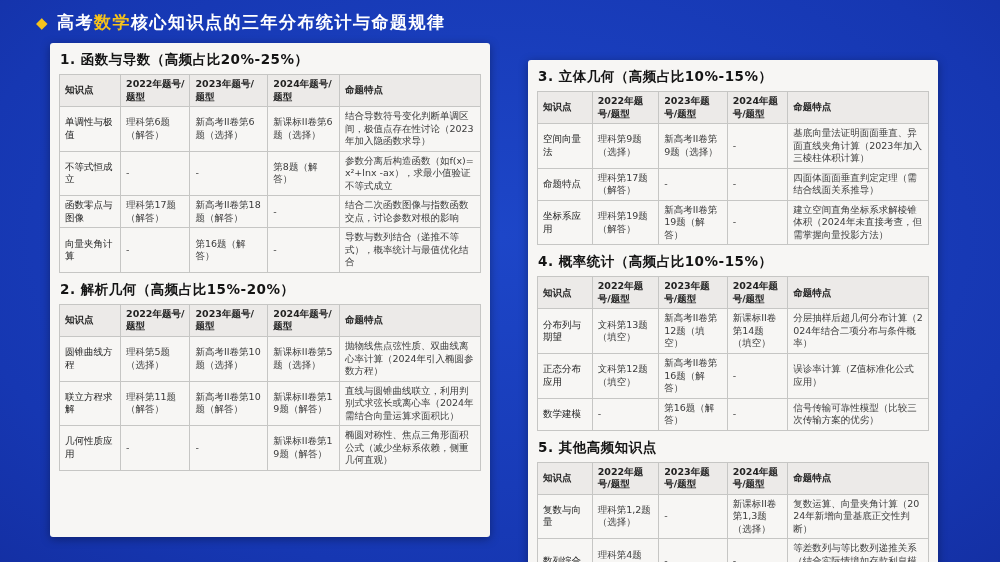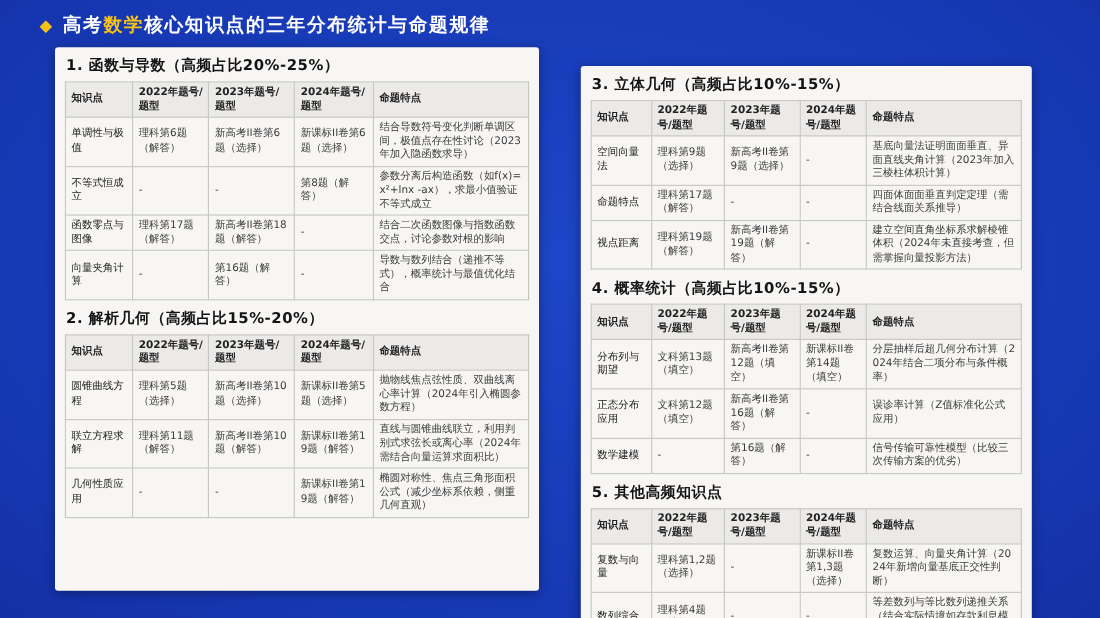--- a/index.html
+++ b/index.html
@@ -171,21 +171,21 @@
             <td>基底向量法证明面面垂直、异面直线夹角计算（2023年加入三棱柱体积计算）</td>
           </tr>
           <tr>
             <td class="kp">命题特点</td>
             <td>理科第17题（解答）</td>
             <td>-</td>
             <td>-</td>
             <td>四面体面面垂直判定定理（需结合线面关系推导）</td>
           </tr>
           <tr>
-            <td class="kp">视点距离</td>
+            <td class="kp">坐标系应用</td>
             <td>理科第19题（解答）</td>
             <td>新高考II卷第19题（解答）</td>
             <td>-</td>
             <td>建立空间直角坐标系求解棱锥体积（2024年未直接考查，但需掌握向量投影方法）</td>
           </tr>
         </tbody>
       </table>
     </div>
 
     <div>

